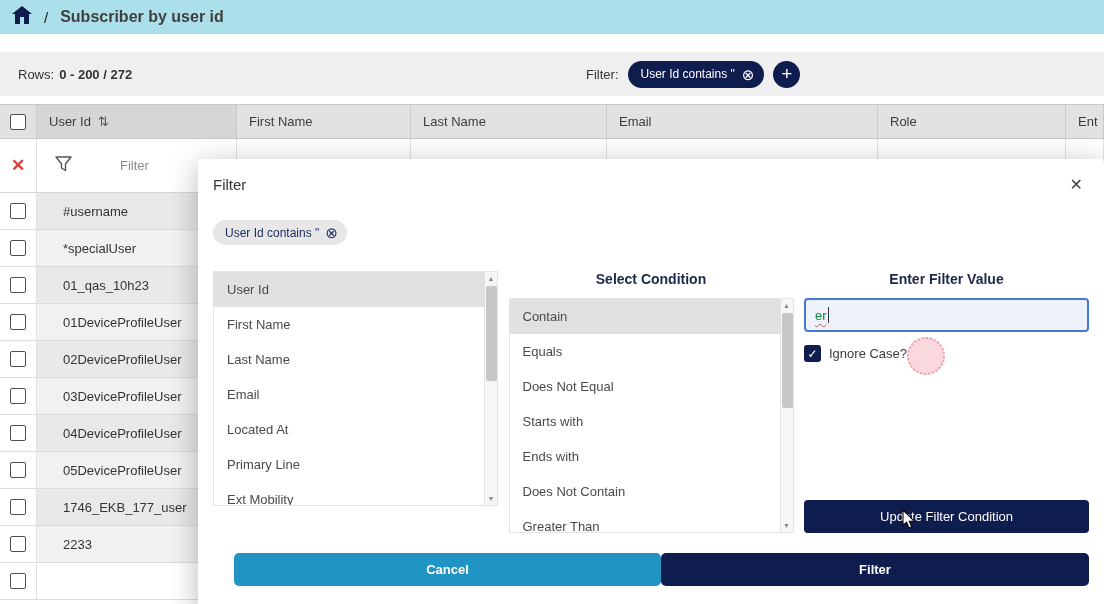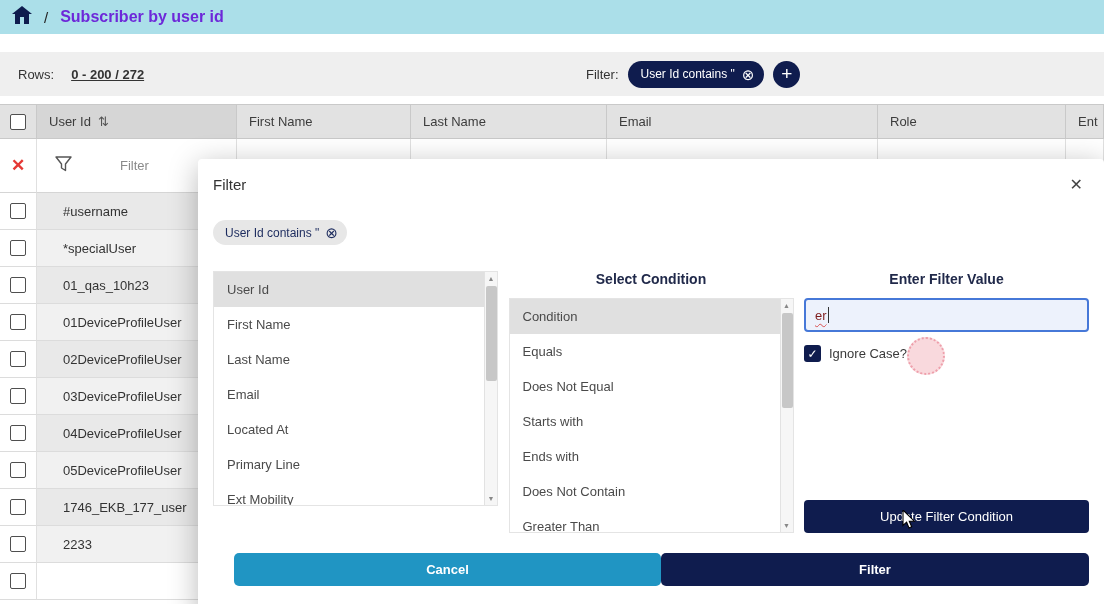--- a/index.html
+++ b/index.html
@@ -4,26 +4,26 @@
 <style>
   * { margin:0; padding:0; box-sizing:border-box; }
   body {
     width:1104px; height:604px; overflow:hidden; position:relative;
     font-family:"Liberation Sans", sans-serif; background:#fff;
   }
   
   .topbar { position:absolute; top:0; left:0; width:100%; height:34px;
     background:#abdfe9; display:flex; align-items:center; gap:12px; padding:0 12px; }
   .topbar .sep { font-size:15px; color:#222; }
-  .topbar .title { font-weight:bold; font-size:16px; color:#6d28d9; }
+  .topbar .title { font-weight:bold; font-size:16px; color:#404040; }
   
   .toolbar { position:absolute; top:52px; left:0; width:100%; height:44px;
     background:#efefef; display:flex; align-items:center; padding:0 18px;
     font-size:13px; color:#333; }
-  .rows-value { font-weight:bold; margin-left:17px;text-decoration:underline; }
+  .rows-value { font-weight:bold; margin-left:5px; }
   .filter-area { position:absolute; left:586px; top:0; height:44px;
     display:flex; align-items:center; gap:9px; }
   .chip-navy { background:#0f1c4e; color:#fff; border-radius:14px; height:27px;
     display:flex; align-items:center; gap:7px; padding:0 10px 0 13px; font-size:12px; }
   .chip-navy .chip-x { font-size:15px; line-height:1; cursor:pointer; }
   .add-btn { width:27px; height:27px; border-radius:50%; background:#0f1c4e; color:#fff;
     display:flex; align-items:center; justify-content:center; font-size:19px; cursor:pointer; }
   
   .grid { display:grid; grid-template-columns:37px 200px 174px 196px 271px 188px 1fr; width:100%; }
   .thead { position:absolute; top:104px; left:0; height:35px; }
@@ -62,21 +62,21 @@
   .col-head { text-align:center; font-weight:bold; font-size:14px; color:#20294a; margin-bottom:11px; }
   .listbox { position:relative; height:235px; border:1px solid #e4e4e4; overflow:hidden; background:#fff; }
   .litem { height:35px; line-height:35px; padding-left:13px; font-size:13px; color:#4a4a4a; cursor:pointer; }
   .litem.selected { background:#e0e0e0; }
   .sbar { position:absolute; top:0; right:0; bottom:0; width:13px; background:#f6f6f6; border-left:1px solid #e2e2e2; }
   .sarrow { height:13px; display:flex; align-items:center; justify-content:center; font-size:7px; color:#888; cursor:pointer; }
   .sarrow.down { position:absolute; bottom:0; left:0; right:0; }
   .sthumb { position:absolute; top:14px; left:1px; right:0; height:95px; background:#c7c7c7; border-radius:2px; cursor:grab; }
   .vbody { position:relative; height:235px; }
   .vinput { width:100%; height:34px; border:2px solid #4678d8; border-radius:4px; background:#edf2fc;
-    font-size:13px; color:#7f1d1d; padding:0 9px; display:flex; align-items:center; cursor:text; }
+    font-size:13px; color:#15803d; padding:0 9px; display:flex; align-items:center; cursor:text; }
   .typed { text-decoration:underline wavy #d94f4f 1px; text-underline-offset:3px; }
   .caret { display:inline-block; width:1px; height:16px; background:#333; margin-left:1px; }
   .cbx-row { display:flex; align-items:center; gap:8px; margin-top:13px; position:relative;
     font-size:13px; color:#3a3a3a; }
   .cbx { width:17px; height:17px; background:#0f1c4e; border-radius:3px; color:#fff; font-size:12px;
     display:flex; align-items:center; justify-content:center; cursor:pointer; }
   .click-ind { position:absolute; left:103px; top:-8px; width:38px; height:38px; border-radius:50%;
     background:rgba(240,154,166,.38); border:2px dotted rgba(228,112,130,.55); }
   .update-btn { position:absolute; bottom:0; left:0; width:100%; height:33px; background:#0f1c4e;
     color:#fff; border:none; border-radius:4px; font-size:13px; font-family:inherit; cursor:pointer; }
@@ -295,21 +295,21 @@
           <div class="sarrow">▲</div>
           <div class="sthumb"></div>
           <div class="sarrow down">▼</div>
         </div>
       </div>
     </div>
 
     <div class="col">
       <div class="col-head">Select Condition</div>
       <div class="listbox">
-        <div class="litem selected">Condition</div>
+        <div class="litem selected">Contain</div>
         <div class="litem">Equals</div>
         <div class="litem">Does Not Equal</div>
         <div class="litem">Starts with</div>
         <div class="litem">Ends with</div>
         <div class="litem">Does Not Contain</div>
         <div class="litem">Greater Than</div>
         <div class="sbar">
           <div class="sarrow">▲</div>
           <div class="sthumb"></div>
           <div class="sarrow down">▼</div>

